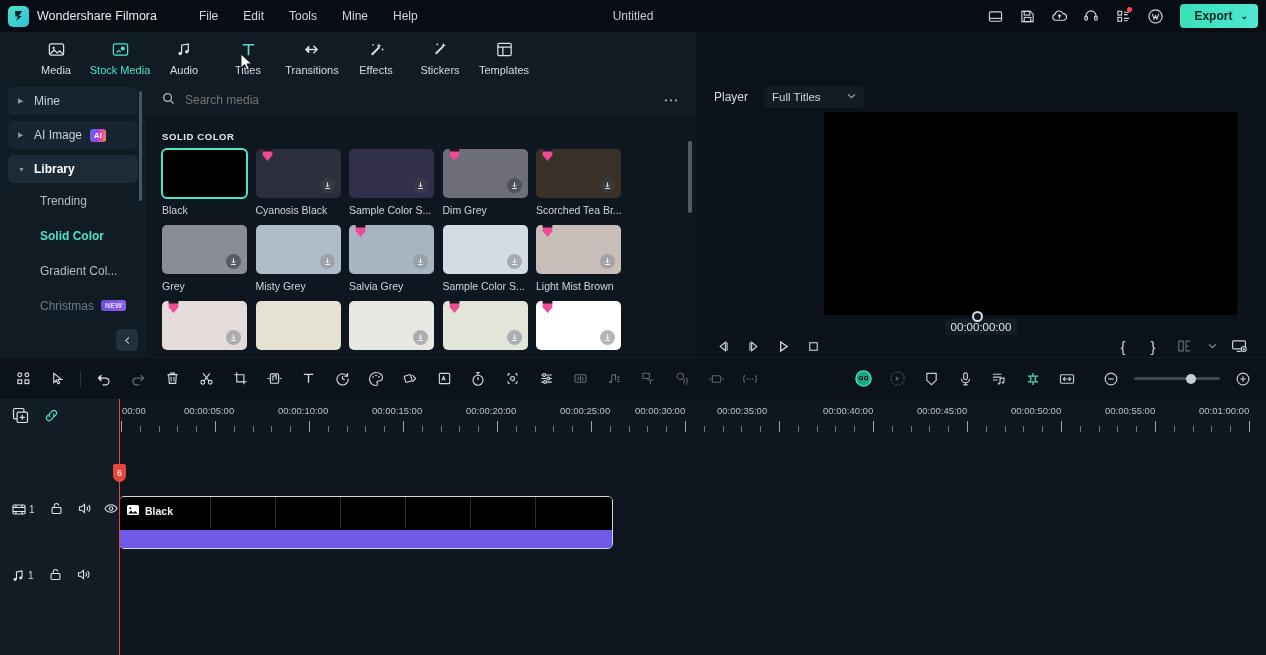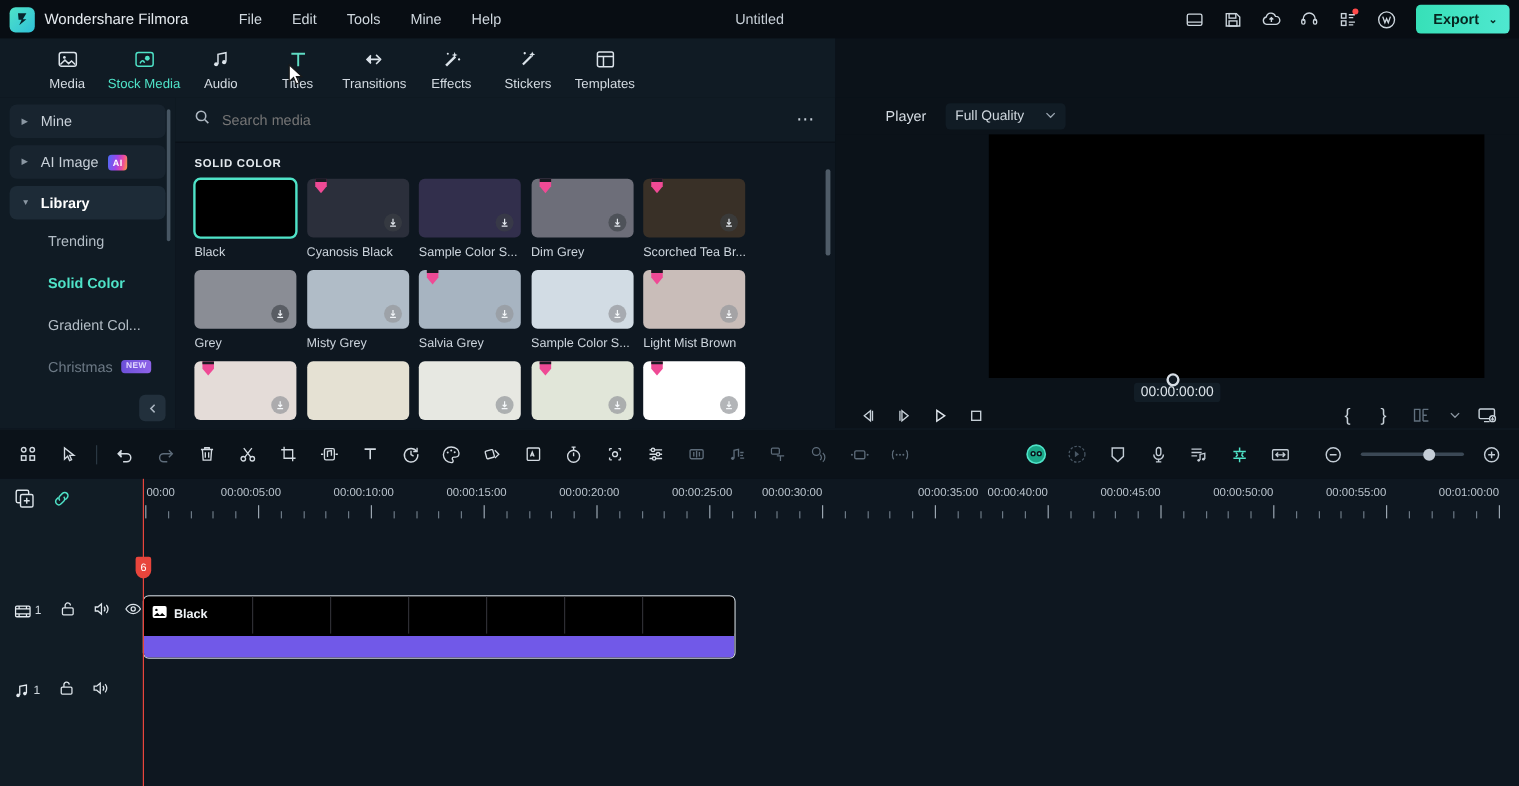--- a/index.html
+++ b/index.html
@@ -166,21 +166,21 @@
   }
 
   
   .player {
     position: absolute; left: 696px; top: 81px; width: 570px; height: 276px;
     background: #0b1219;
   }
   .player-head {
     height: 31px; display: flex; align-items: center; padding-left: 18px; gap: 6px;
   }
-  .player-head .plabel { font-size: 12px; color: #d5dce3; margin-left: 24px; }
+  .player-head .plabel { font-size: 12px; color: #d5dce3; }
   .quality {
     margin-left: 10px; width: 100px; height: 22px; border-radius: 4px;
     display: flex; align-items: center; justify-content: space-between;
     padding: 0 8px; font-size: 11.5px; color: #cfd7de; background: #111c25;
   }
   .quality .chev { font-size: 8px; color: #9aa5b0; }
   .stage {
     position: absolute; left: 0; top: 31px; width: 570px; height: 203px;
     background: #0b1219;
   }
@@ -672,21 +672,21 @@
       </div>
     </div>
 
     <div class="panel-scroll"></div>
   </div>
 
   <div class="player">
     <div class="player-head">
       <span class="plabel">Player</span>
       <div class="quality">
-        <span>Full Quality</span>
+        <span>Full Titles</span>
         <span class="chev">
           <svg width="9" height="6" viewBox="0 0 10 7" fill="none" stroke="#9aa5b0" stroke-width="1.3">
               <path d="M1 1.5L5 5.5 9 1.5"></path>
             </svg>
         </span>
       </div>
     </div>
 
     <div class="stage">
       <div class="video"></div>
@@ -1036,21 +1036,21 @@
     </div>
 
     <div class="ruler">
       <div class="rlabel" style="left:3px">00:00</div>
       <div class="rlabel" style="left:65px">00:00:05:00</div>
       <div class="rlabel" style="left:159px">00:00:10:00</div>
       <div class="rlabel" style="left:253px">00:00:15:00</div>
       <div class="rlabel" style="left:347px">00:00:20:00</div>
       <div class="rlabel" style="left:441px">00:00:25:00</div>
       <div class="rlabel" style="left:516px">00:00:30:00</div>
-      <div class="rlabel" style="left:646px">00:00:35:00</div>
+      <div class="rlabel" style="left:598px">00:00:35:00</div>
       <div class="rlabel" style="left:704px">00:00:40:00</div>
       <div class="rlabel" style="left:798px">00:00:45:00</div>
       <div class="rlabel" style="left:892px">00:00:50:00</div>
       <div class="rlabel" style="left:986px">00:00:55:00</div>
       <div class="rlabel" style="left:1080px">00:01:00:00</div>
       <div id="ruler-ticks">
           <div class="rtick maj" style="left: 2px;"></div>
           <div class="rtick min" style="left: 20.8px;"></div>
           <div class="rtick min" style="left: 39.6px;"></div>
           <div class="rtick min" style="left: 58.4px;"></div>

